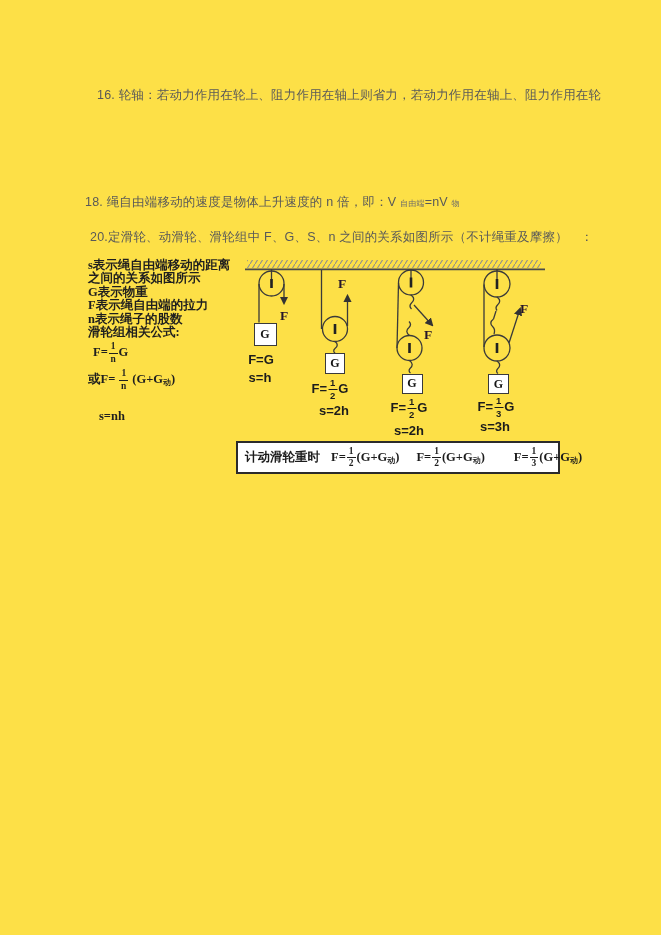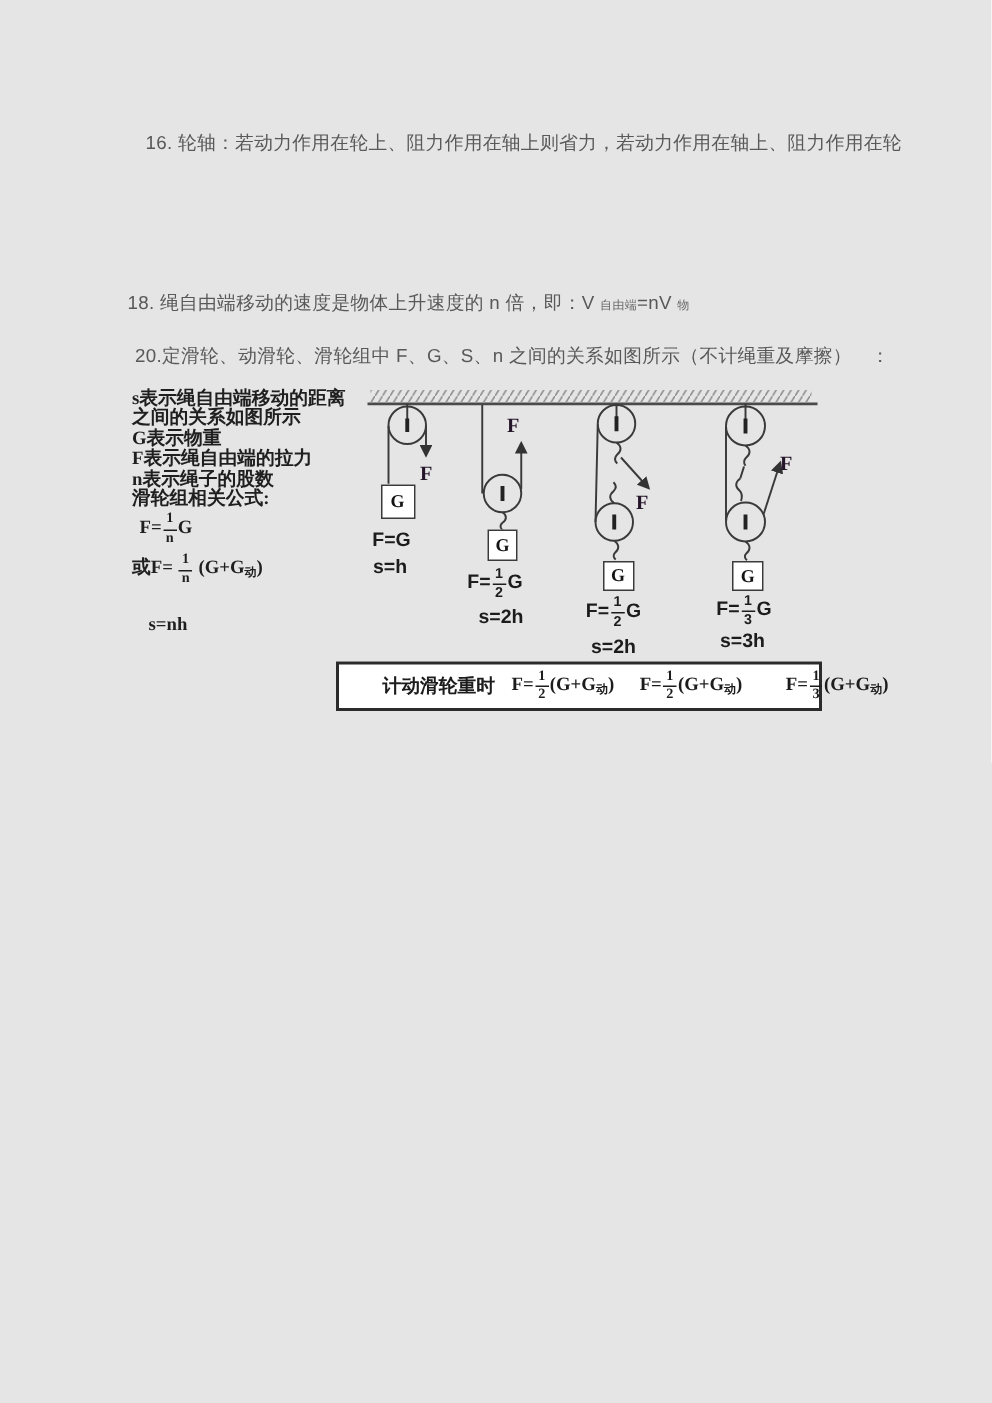--- a/index.html
+++ b/index.html
@@ -1,18 +1,18 @@
 <!DOCTYPE html>
 <html><head>
 <meta charset="utf-8">
 <style>
   * { margin:0; padding:0; box-sizing:border-box; }
   html,body { background:#ffffff; }
   .page {
-    position:relative; width:661px; height:935px; background:#e5e5e5;
+    position:relative; width:661px; height:935px; background:#fde047;
     font-family:"Liberation Sans","DejaVu Sans",sans-serif; overflow:hidden;
   }
   .bodyline {
     position:absolute; font-size:12.5px; color:#595959;
     white-space:nowrap; letter-spacing:0.2px;
   }
   .subsm { font-size:8px; color:#6a6a6a; }
   .legend {
     position:absolute; left:88px; top:259px;
     font-family:Liberation Serif, serif; font-weight:bold;
@@ -38,25 +38,25 @@
     font-weight:bold; font-size:13.5px; color:#25152a;
   }
   .gbox {
     position:absolute; border:1.5px solid #3a3a3a; background:#fff;
     display:flex; align-items:center; justify-content:center;
     font-family:"Liberation Serif","DejaVu Serif",serif; font-weight:bold;
     font-size:12px; color:#141414;
   }
   .figure-svg { position:absolute; left:244px; top:256px; }
   .calcbox {
-    position:absolute; left:224px; top:441px; width:324px; height:33px;
+    position:absolute; left:236px; top:441px; width:324px; height:33px;
     border:2px solid #2b2b2b; background:#fff;
     display:flex; align-items:center;
     font-family:"Liberation Serif","DejaVu Serif",serif; font-weight:bold;
-    font-size:12.5px; color:#1c1c1c; white-space:nowrap;padding-left:22px;
+    font-size:12.5px; color:#1c1c1c; white-space:nowrap;
   }
   .calcbox .cb-title { margin-left:7px; }
   .calcbox .cb-f1 { margin-left:11px; }
   .calcbox .cb-f2 { margin-left:17px; }
   .calcbox .cb-f3 { margin-left:29px; }
 </style>
 </head>
 <body>
 
 <div class="page">

